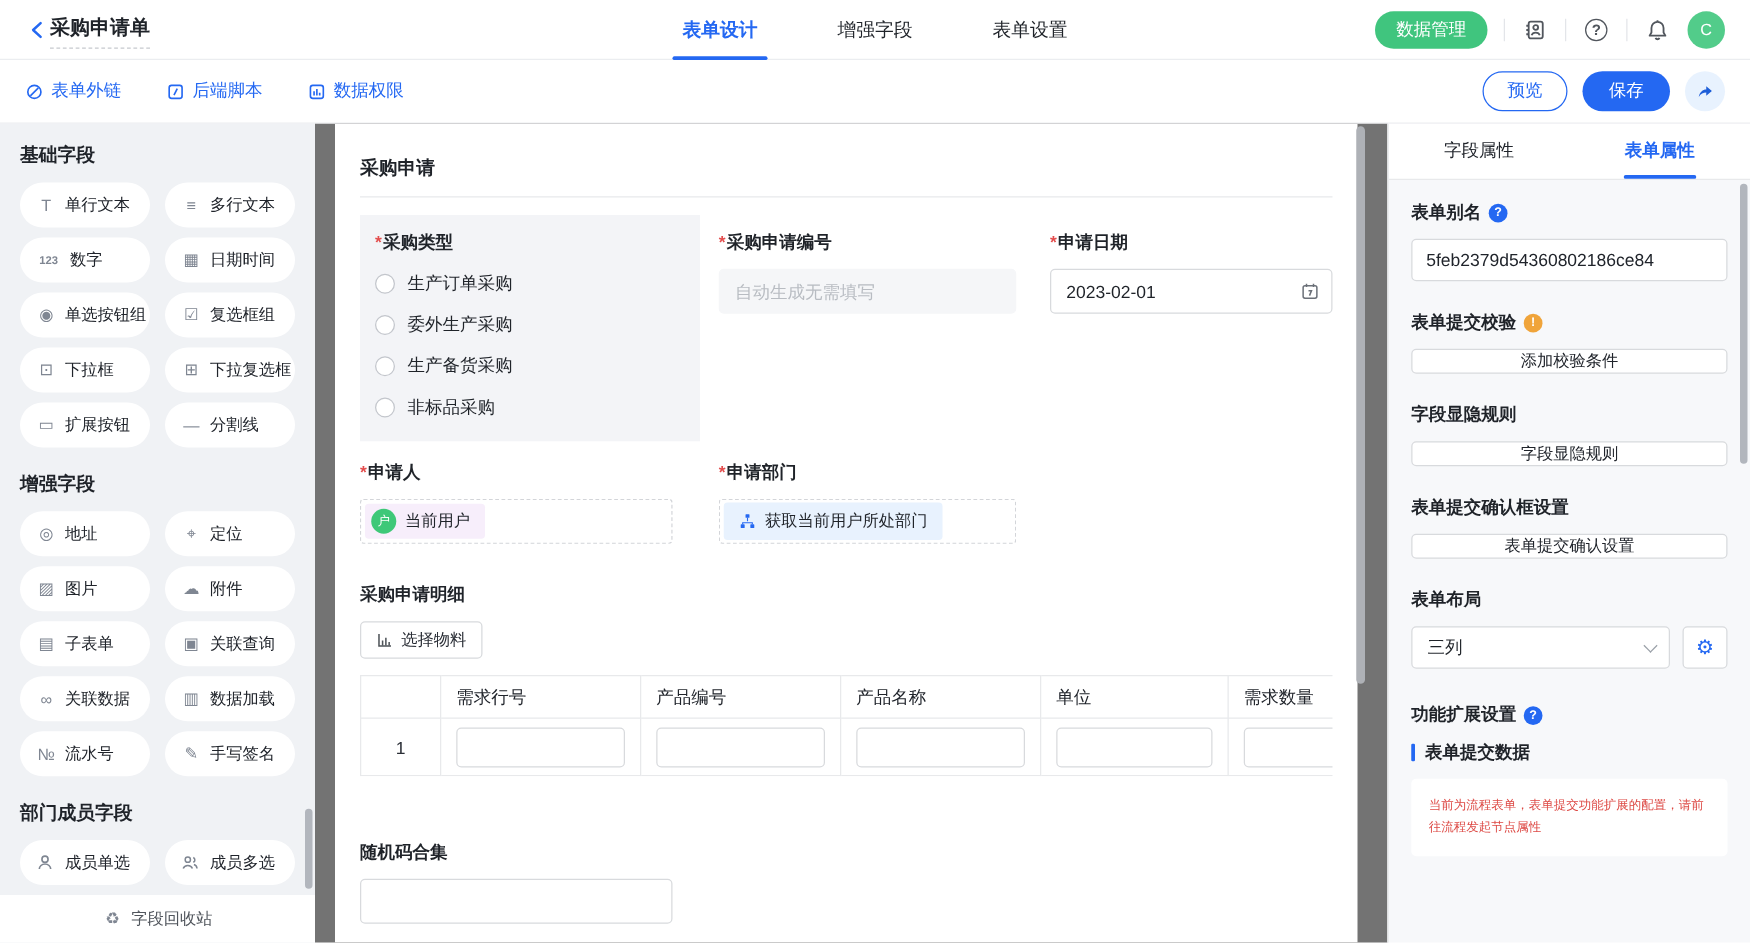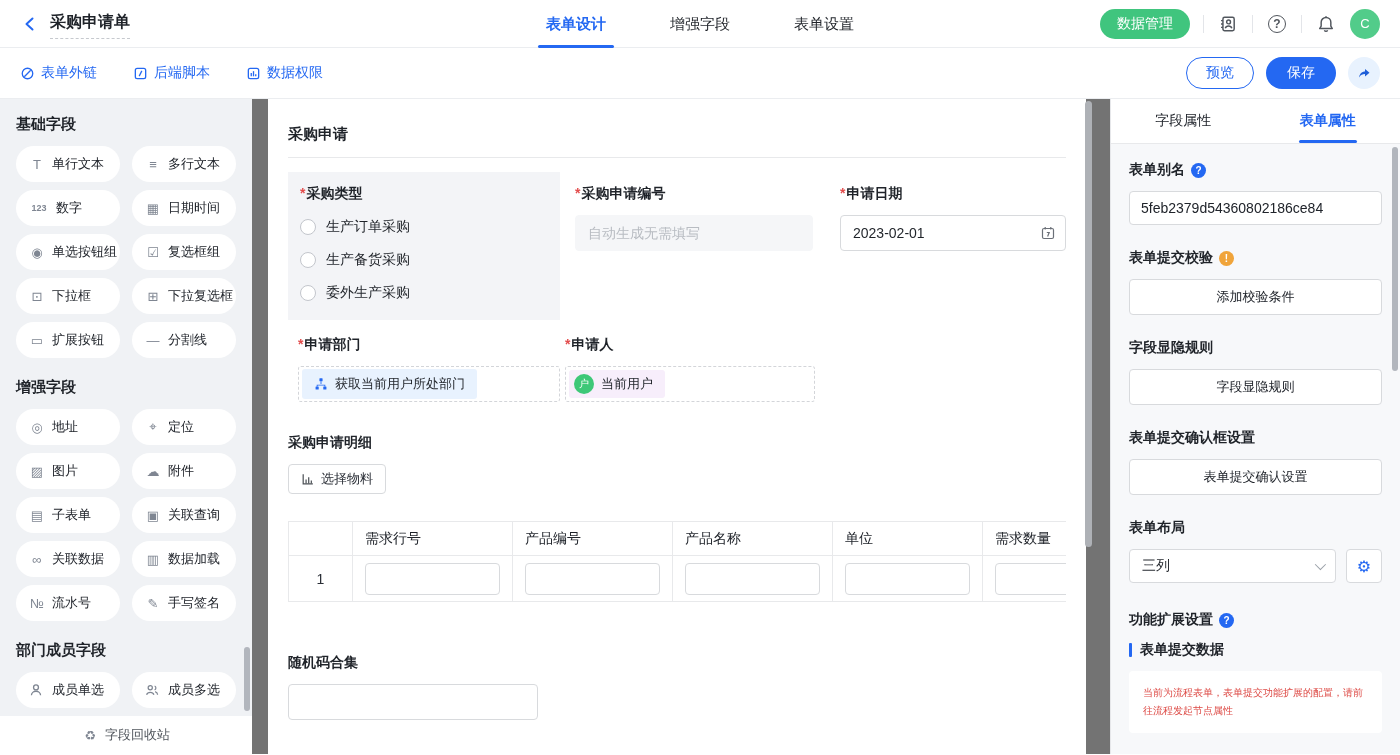--- a/index.html
+++ b/index.html
@@ -1,21 +1,21 @@
 <!DOCTYPE html>
 <html><head>
 <meta charset="utf-8">
 <style>
   * { box-sizing: border-box; margin: 0; padding: 0; }
   html,body { width:1400px; height:755px; overflow:hidden; }
   body { font-family:"Liberation Sans","DejaVu Sans",sans-serif; color:#1f2329; background:#fff; font-size:14px; }
 
   
   .topbar { height:48px; border-bottom:1px solid #ebedf0; display:flex; align-items:center; padding:0 20px; position:relative; background:#fff; }
-  .topbar-left { display:flex; align-items:center; gap:10px; }
+  .topbar-left { display:flex; align-items:center; gap:0; }
   .back-btn { width:20px; height:20px; display:flex; align-items:center; justify-content:center; cursor:pointer; }
   .doc-title { font-size:16px; font-weight:700; border-bottom:1px dashed #c6c9ce; padding-bottom:5px; margin-top:4px; cursor:text; }
   .topnav { position:absolute; left:50%; top:0; height:48px; transform:translateX(-50%); display:flex; gap:60px; }
   .topnav-tab { height:48px; display:flex; align-items:center; font-size:15px; color:#1f2329; cursor:pointer; position:relative; padding:0 2px;text-align:center; }
   .topnav-tab.active { color:#2468f2; font-weight:600; }
   .topnav-tab.active::after { content:""; position:absolute; left:-6px; right:-6px; bottom:0; height:3px; background:#2468f2; border-radius:2px; }
   .topbar-right { margin-left:auto; display:flex; align-items:center; gap:13px; }
   .pill-green { background:#40c57e; color:#fff; border:none; height:30px; border-radius:15px; padding:0 17px; font-size:14px; cursor:pointer; font-family:inherit; }
   .vdiv { width:1px; height:18px; background:#e3e5e9; }
   .hicon { width:22px; height:22px; display:flex; align-items:center; justify-content:center; color:#51565d; cursor:pointer; }
@@ -66,21 +66,21 @@
 
   .row2 { margin-top:16px; }
   .dashed-box { width:250px; height:36px; border:1px dashed #d3d5d9; border-radius:3px; background:#fff; display:flex; align-items:center; padding:0 3px; cursor:pointer; }
   .tag { display:flex; align-items:center; gap:7px; font-size:13px; border-radius:3px; padding:4px 12px 4px 5px; }
   .tag.user { background:#f7eefb; }
   .tag.dept { background:#e8f2fe; padding:6px 12px; }
   .tag-user-ic { width:20px; height:20px; border-radius:50%; background:#3ec878; color:#fff; font-size:10px; display:flex; align-items:center; justify-content:center; }
 
   .detail-sec { margin-top:32px; }
   .btn-select { margin-top:12px; height:30px; border:1px solid #d8dadd; border-radius:4px; background:#fff; padding:0 12px; font-size:13px; color:#2a2e36; display:inline-flex; align-items:center; gap:6px; cursor:pointer; font-family:inherit; }
-  .tbl-wrap { margin-top:27px; width:778px; overflow:hidden; }
+  .tbl-wrap { margin-top:13px; width:778px; overflow:hidden; }
   table.subtbl { border-collapse:collapse; width:864px; table-layout:fixed; }
   .subtbl th, .subtbl td { border:1px solid #e8e9eb; font-weight:400; text-align:left; font-size:14px; }
   .subtbl th { height:34px; padding:0 12px; color:#20242b; background:#fff; cursor:pointer; }
   .subtbl td { height:46px; padding:0 12px; }
   .subtbl td.rownum { text-align:center; color:#2a2e36; }
   .cell-input { width:100%; height:32px; border:1px solid #d8dadd; border-radius:4px; background:#fff; font-family:inherit; font-size:13px; padding:0 8px; }
 
   .random-sec { margin-top:52px; }
   .random-sec .input { width:250px; }
 
@@ -89,21 +89,21 @@
   .panel-tabs { height:45px; background:#fff; border-bottom:1px solid #e8e9eb; display:flex; }
   .panel-tab { flex:1; display:flex; align-items:center; justify-content:center; font-size:14px; cursor:pointer; position:relative; color:#20242b; }
   .panel-tab.active { color:#2468f2; font-weight:600; }
   .panel-tab.active::after { content:""; position:absolute; bottom:0; left:50%; transform:translateX(-50%); width:58px; height:3px; background:#2468f2; border-radius:2px; }
   .panel-body { padding:17px 18px 0; }
   .plabel { font-size:14px; font-weight:700; margin-bottom:12px; display:flex; align-items:center; gap:6px; }
   .q-ic { width:15px; height:15px; border-radius:50%; background:#2468f2; color:#fff; font-size:10px; font-weight:700; display:flex; align-items:center; justify-content:center; cursor:pointer; }
   .w-ic { width:15px; height:15px; border-radius:50%; background:#f0a43a; color:#fff; font-size:10px; font-weight:700; display:flex; align-items:center; justify-content:center; }
   .pctrl { margin-bottom:24px; }
   .pinput { width:100%; height:34px; border:1px solid #d8dadd; border-radius:4px; background:#fff; padding:0 11px; font-size:14px; font-family:inherit; color:#20242b; }
-  .pbtn { width:100%; height:36px; border:1px solid #d8dadd; border-radius:4px; background:#fff; font-size:13px; color:#20242b; cursor:pointer; font-family:inherit; }
+  .pbtn { width:100%; height:20px; border:1px solid #d8dadd; border-radius:4px; background:#fff; font-size:13px; color:#20242b; cursor:pointer; font-family:inherit; }
   .layout-row { display:flex; gap:10px;align-items:center; }
   .pselect { flex:1; height:34px; border:1px solid #d8dadd; border-radius:4px; background:#fff; display:flex; align-items:center; justify-content:space-between; padding:0 12px; font-size:14px; cursor:pointer; }
   .chev { width:8px; height:8px; border-right:1.5px solid #9aa0a8; border-bottom:1.5px solid #9aa0a8; transform:rotate(45deg) translateY(-2px); }
   .gear-btn { width:36px; height:34px; border:1px solid #d8dadd; border-radius:4px; background:#fff; color:#2468f2; font-size:16px; display:flex; align-items:center; justify-content:center; cursor:pointer; }
   .subhead { display:flex; align-items:center; gap:8px; font-size:14px; font-weight:700; margin:0 0 12px; }
   .subhead::before { content:""; width:3px; height:14px; background:#2468f2; border-radius:1px; }
   .warn-card { background:#fff; border-radius:4px; padding:13px 14px; font-size:10px; color:#dd4a45; line-height:1.8; margin-bottom:20px; }
   .panel-thumb { position:absolute; right:2px; top:48px; width:6px; height:224px; border-radius:3px; background:#b2b6bd; cursor:grab; }
 
   svg.ic { display:block; }
@@ -331,25 +331,29 @@
 
       <div class="grid3">
         <div class="radio-field">
           <div class="flabel" style="margin-bottom:2px;"><span class="req">*</span><span>采购类型</span></div>
           <label class="radio-opt">
               <span class="radio-circle"></span>
               <span>生产订单采购</span>
             </label>
           <label class="radio-opt">
               <span class="radio-circle"></span>
+              <span>委外生产采购</span>
+            </label>
+          <label class="radio-opt">
+              <span class="radio-circle"></span>
               <span>生产备货采购</span>
             </label>
           <label class="radio-opt">
               <span class="radio-circle"></span>
-              <span>委外生产采购</span>
+              <span>非标品采购</span>
             </label>
         </div>
 
         <div class="col-pad" style="padding-left:10px;">
           <div class="flabel"><span class="req">*</span><span>采购申请编号</span></div>
           <input class="input gray" placeholder="自动生成无需填写" style="">
         </div>
 
         <div class="col-pad" style="padding-left:22px;">
           <div class="flabel"><span class="req">*</span><span>申请日期</span></div>
@@ -359,41 +363,41 @@
                 <rect x="2.5" y="3.5" width="11" height="10" rx="1.5"></rect>
                 <line x1="5.2" y1="2" x2="5.2" y2="4.6"></line>
                 <line x1="10.8" y1="2" x2="10.8" y2="4.6"></line>
                 <path d="M6.8 7.5h2.4l-1.6 4"></path>
               </svg>
           </div>
         </div>
       </div>
 
       <div class="grid3 row2">
+        <div>
+          <div class="flabel"><span class="req">*</span><span>申请人</span></div>
+          <div class="dashed-box">
+            <span class="tag user">
+              <span class="tag-user-ic">户</span>
+              <span>当前用户</span>
+            </span>
+          </div>
+        </div>
         <div style="padding-left:10px;">
           <div class="flabel"><span class="req">*</span><span>申请部门</span></div>
           <div class="dashed-box" style="width:100%;">
             <span class="tag dept">
               <svg class="ic" width="14" height="14" viewBox="0 0 16 16" fill="#2468f2">
                   <rect x="6.2" y="1.5" width="3.6" height="3.4" rx="0.6"></rect>
                   <rect x="1.8" y="10.8" width="3.6" height="3.4" rx="0.6"></rect>
                   <rect x="10.6" y="10.8" width="3.6" height="3.4" rx="0.6"></rect>
                   <path d="M7.5 4.9h1v3h-1z"></path>
                   <path d="M3.1 10.8v-2h9.8v2h-1v-1H4.1v1z"></path>
                 </svg>
               <span>获取当前用户所处部门</span>
-            </span>
-          </div>
-        </div>
-        <div>
-          <div class="flabel"><span class="req">*</span><span>申请人</span></div>
-          <div class="dashed-box">
-            <span class="tag user">
-              <span class="tag-user-ic">户</span>
-              <span>当前用户</span>
             </span>
           </div>
         </div>
         <div></div>
       </div>
 
       <div class="detail-sec">
         <div class="flabel" style="margin-bottom:0;">采购申请明细</div>
         <button class="btn-select">
           <svg class="ic" width="14" height="14" viewBox="0 0 16 16" fill="none" stroke="#4e5358" stroke-width="1.4">

